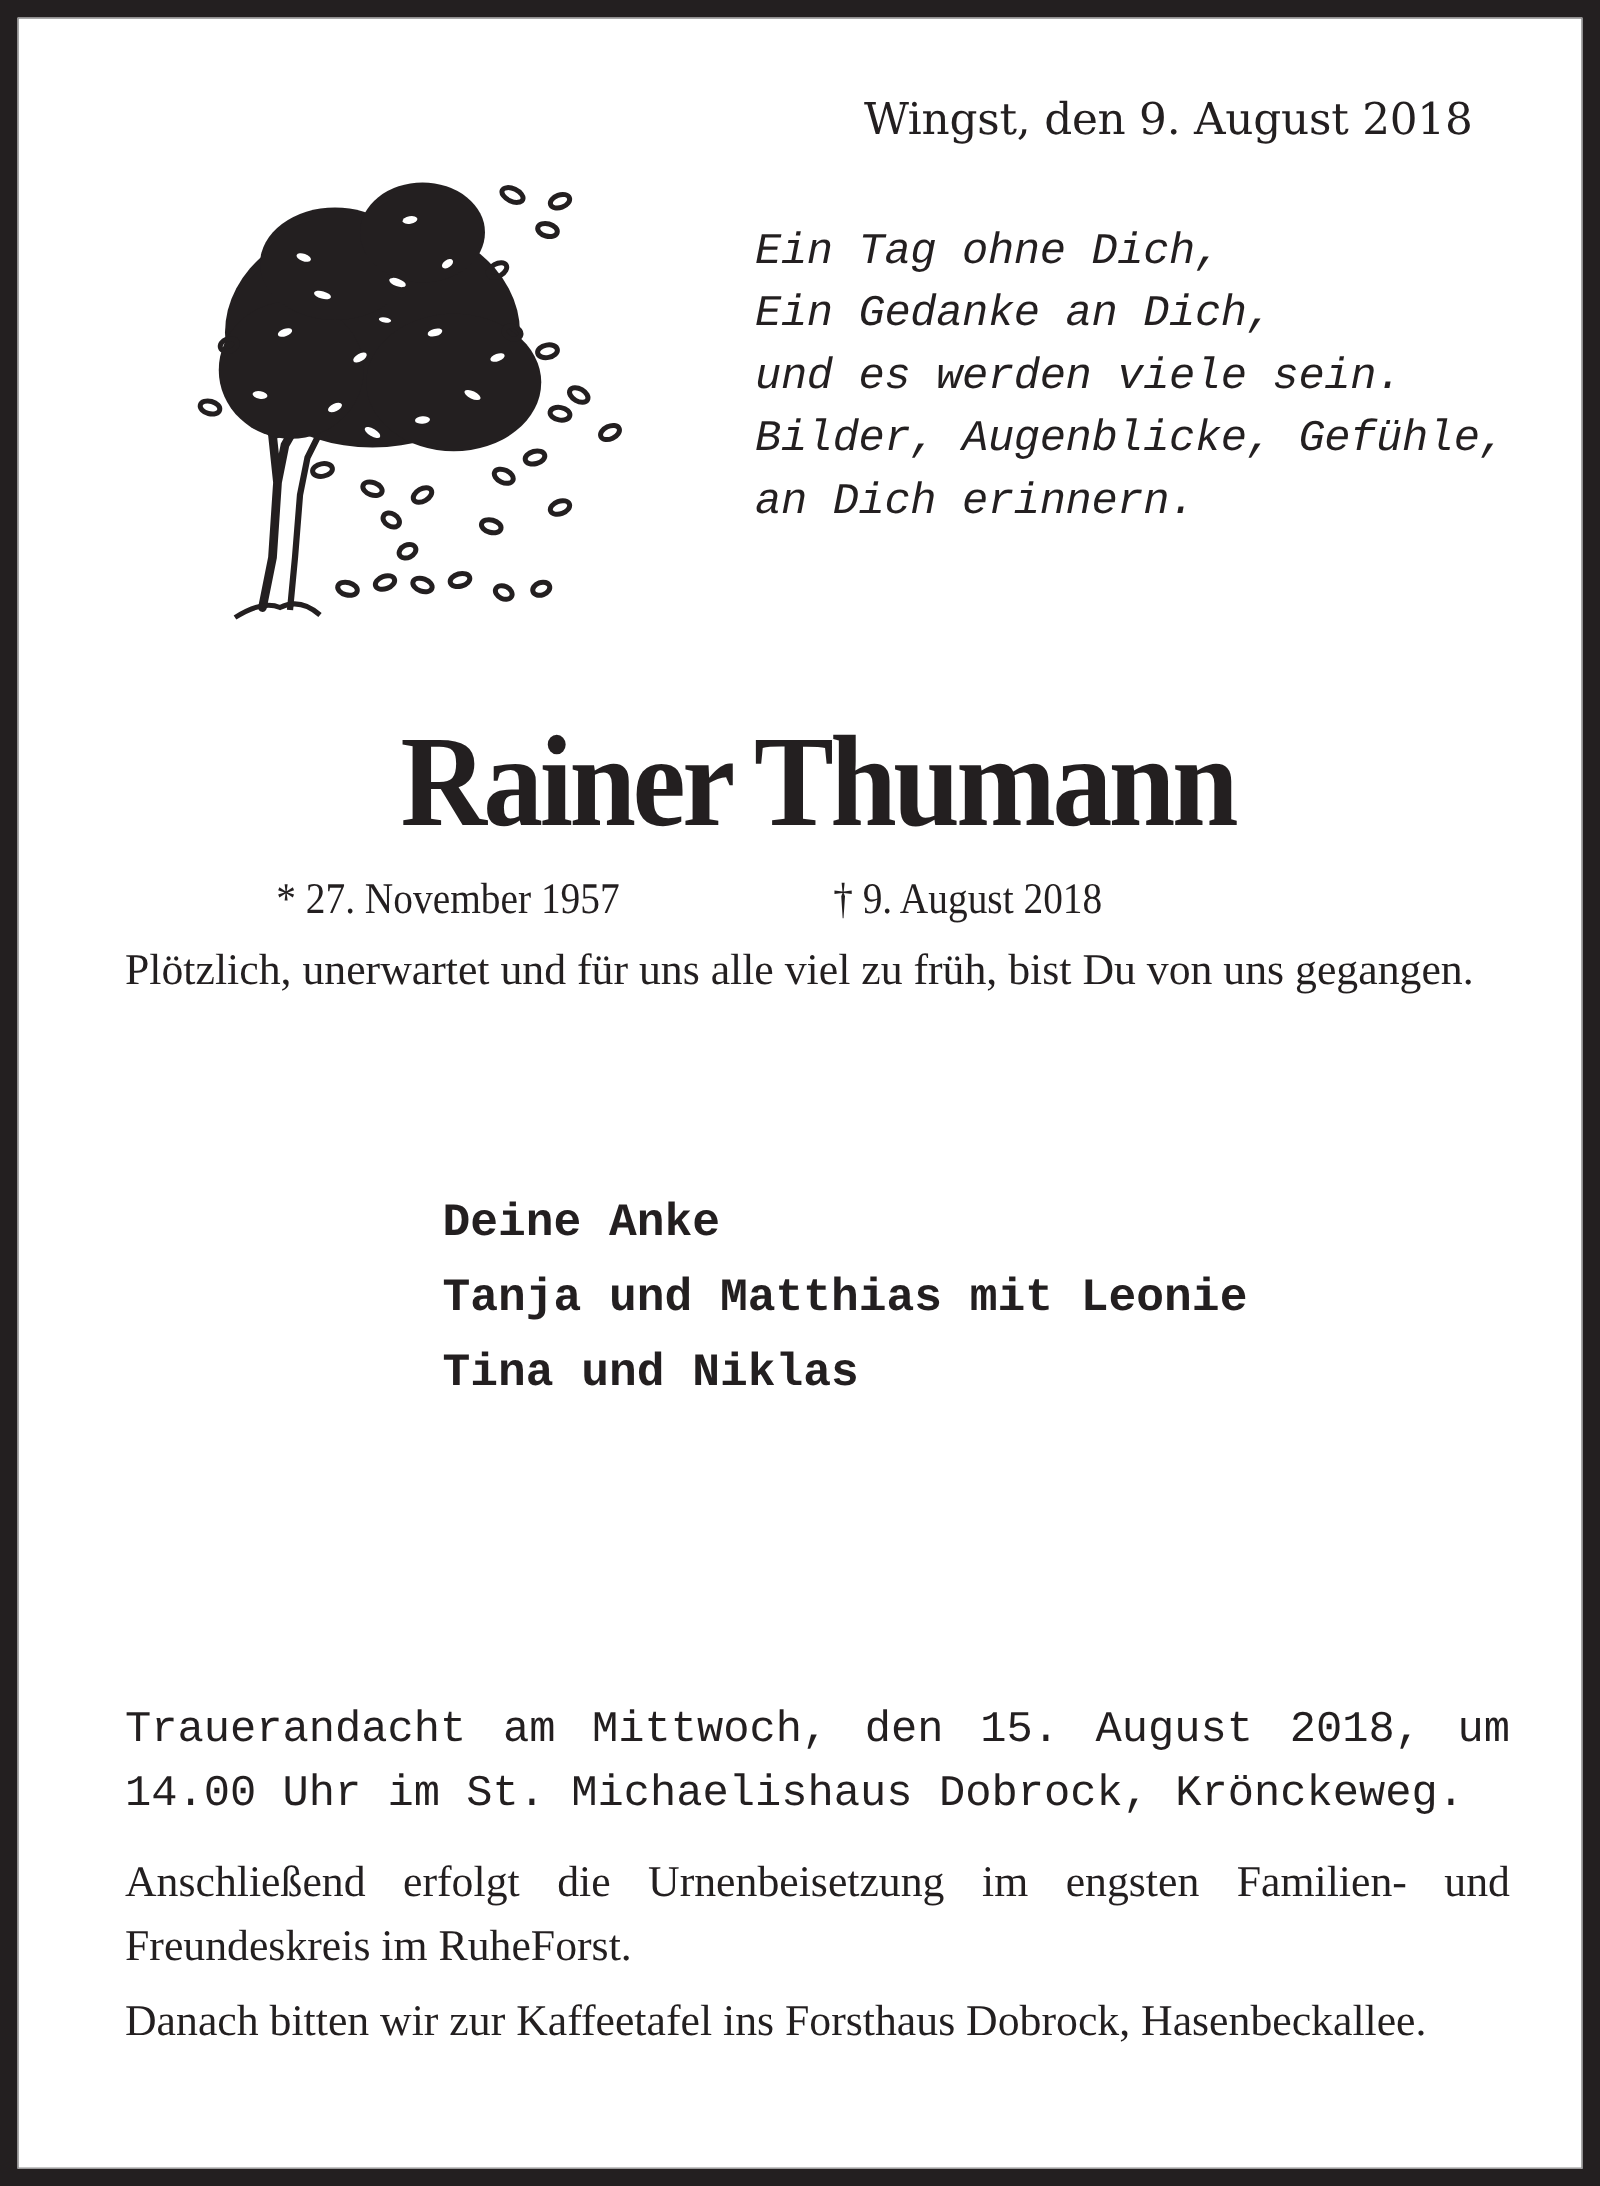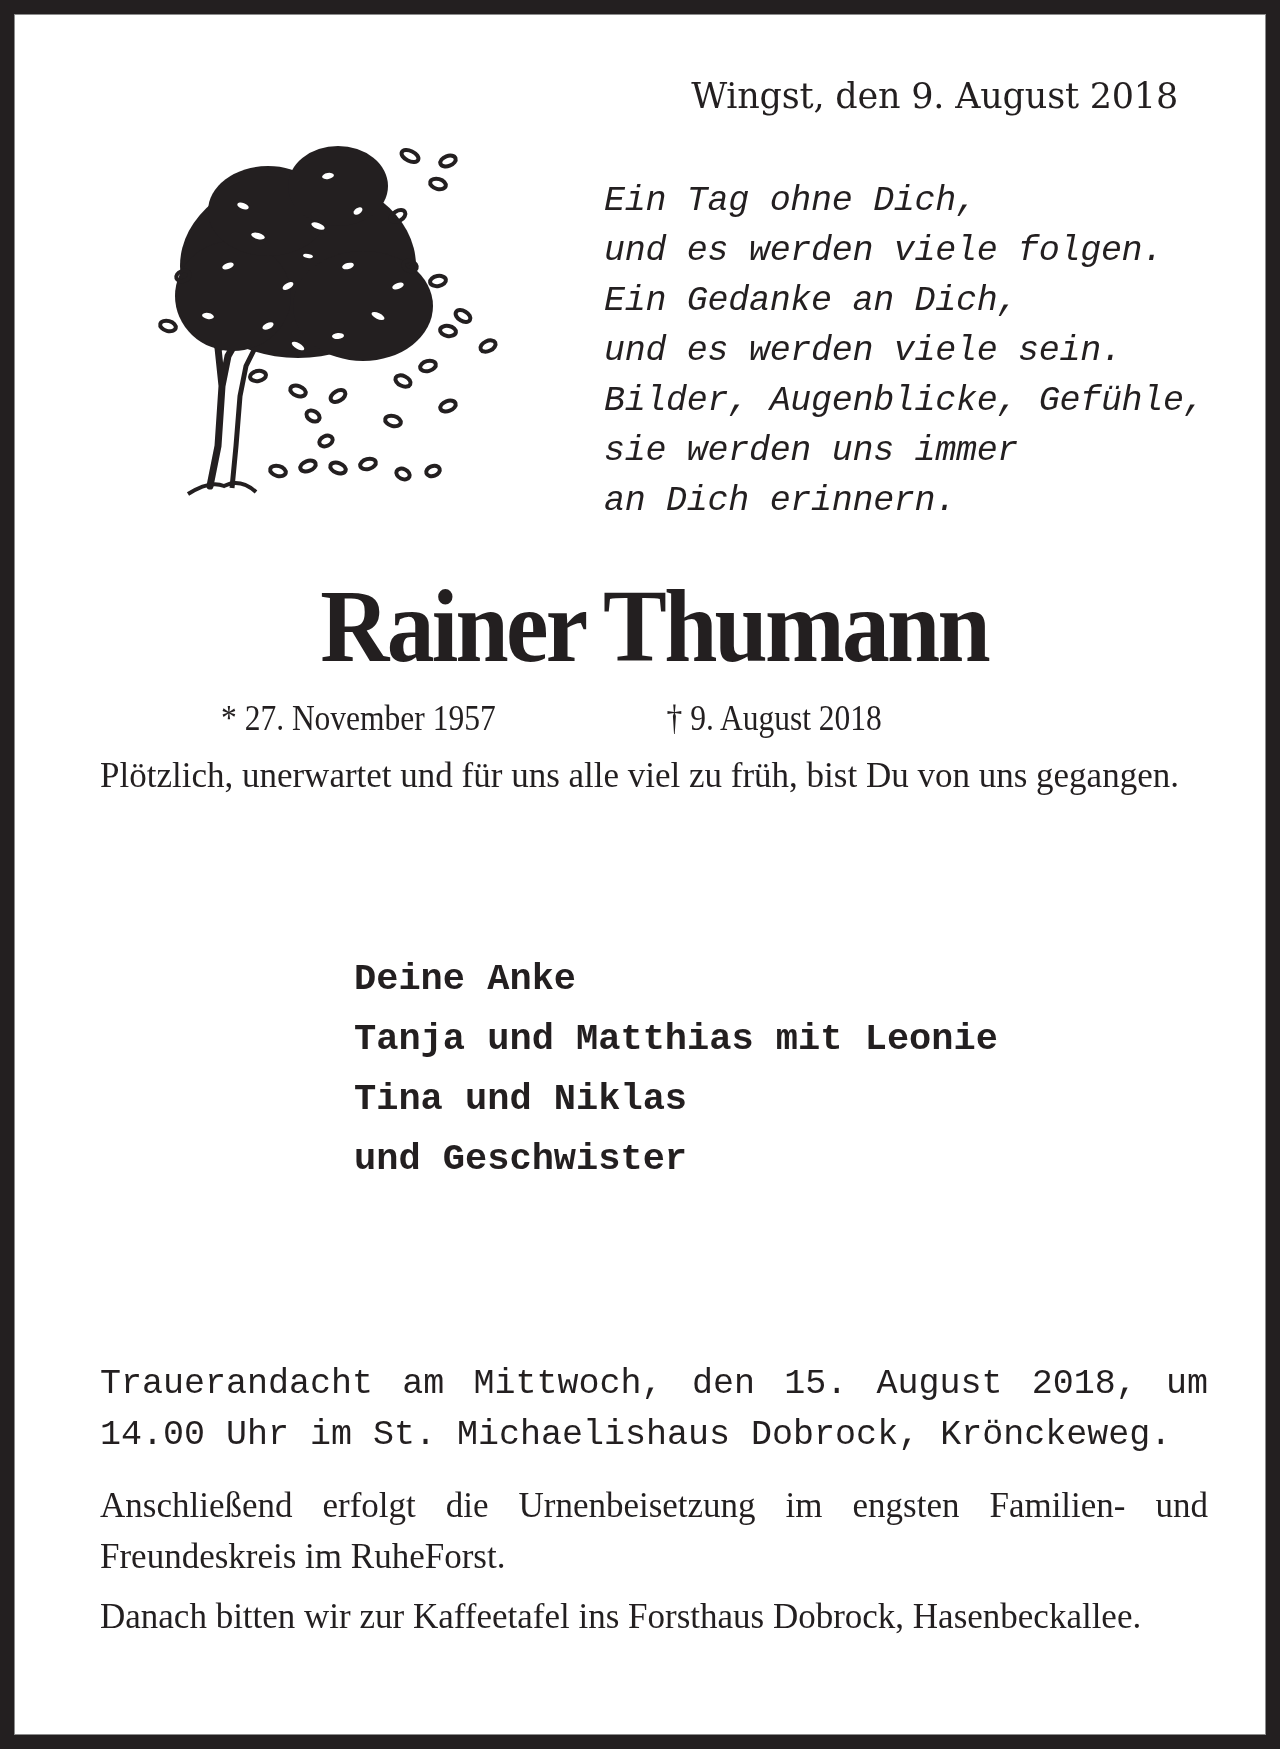--- a/index.html
+++ b/index.html
@@ -153,44 +153,41 @@
       <ellipse cx="220" cy="348" rx="8" ry="5" transform="rotate(-15 220 348)"></ellipse>
       <ellipse cx="255" cy="358" rx="7" ry="5" transform="rotate(25 255 358)"></ellipse>
       <ellipse cx="285" cy="355" rx="7" ry="5" transform="rotate(-20 285 355)"></ellipse>
       <ellipse cx="20" cy="210" rx="8" ry="5" transform="rotate(15 20 210)"></ellipse>
       <ellipse cx="35" cy="160" rx="7" ry="5" transform="rotate(-20 35 160)"></ellipse>
     </g>
   </svg>
 
   <div class="poem">
     <span class="poem-line">Ein Tag ohne Dich,</span>
-    <span class="poem-line">und es werden viele folgen.</span>
     <span class="poem-line">Ein Gedanke an Dich,</span>
     <span class="poem-line">und es werden viele sein.</span>
     <span class="poem-line">Bilder, Augenblicke, Gefühle,</span>
-    <span class="poem-line">sie werden uns immer</span>
     <span class="poem-line">an Dich erinnern.</span>
   </div>
 
   <div class="name">Rainer Thumann</div>
 
   <div class="dates">
     <span class="born">* 27. November 1957</span>
     <span class="died">† 9. August 2018</span>
   </div>
 
   <div class="text-block intro">
     <p class="para">Plötzlich, unerwartet und für uns alle viel zu früh, bist Du von uns gegangen.</p>
   </div>
 
   <div class="family">
     <span class="family-line">Deine Anke</span>
     <span class="family-line">Tanja und Matthias mit Leonie</span>
     <span class="family-line">Tina und Niklas</span>
-    <span class="family-line">und Geschwister</span>
   </div>
 
   <div class="text-block service">
     <p class="para">Trauerandacht am Mittwoch, den 15. August 2018, um 14.00 Uhr im St. Michaelishaus Dobrock, Krönckeweg.</p>
   </div>
 
   <div class="text-block burial">
     <p class="para">Anschließend erfolgt die Urnenbeisetzung im engsten Familien- und Freundeskreis im RuheForst.</p>
   </div>
 

